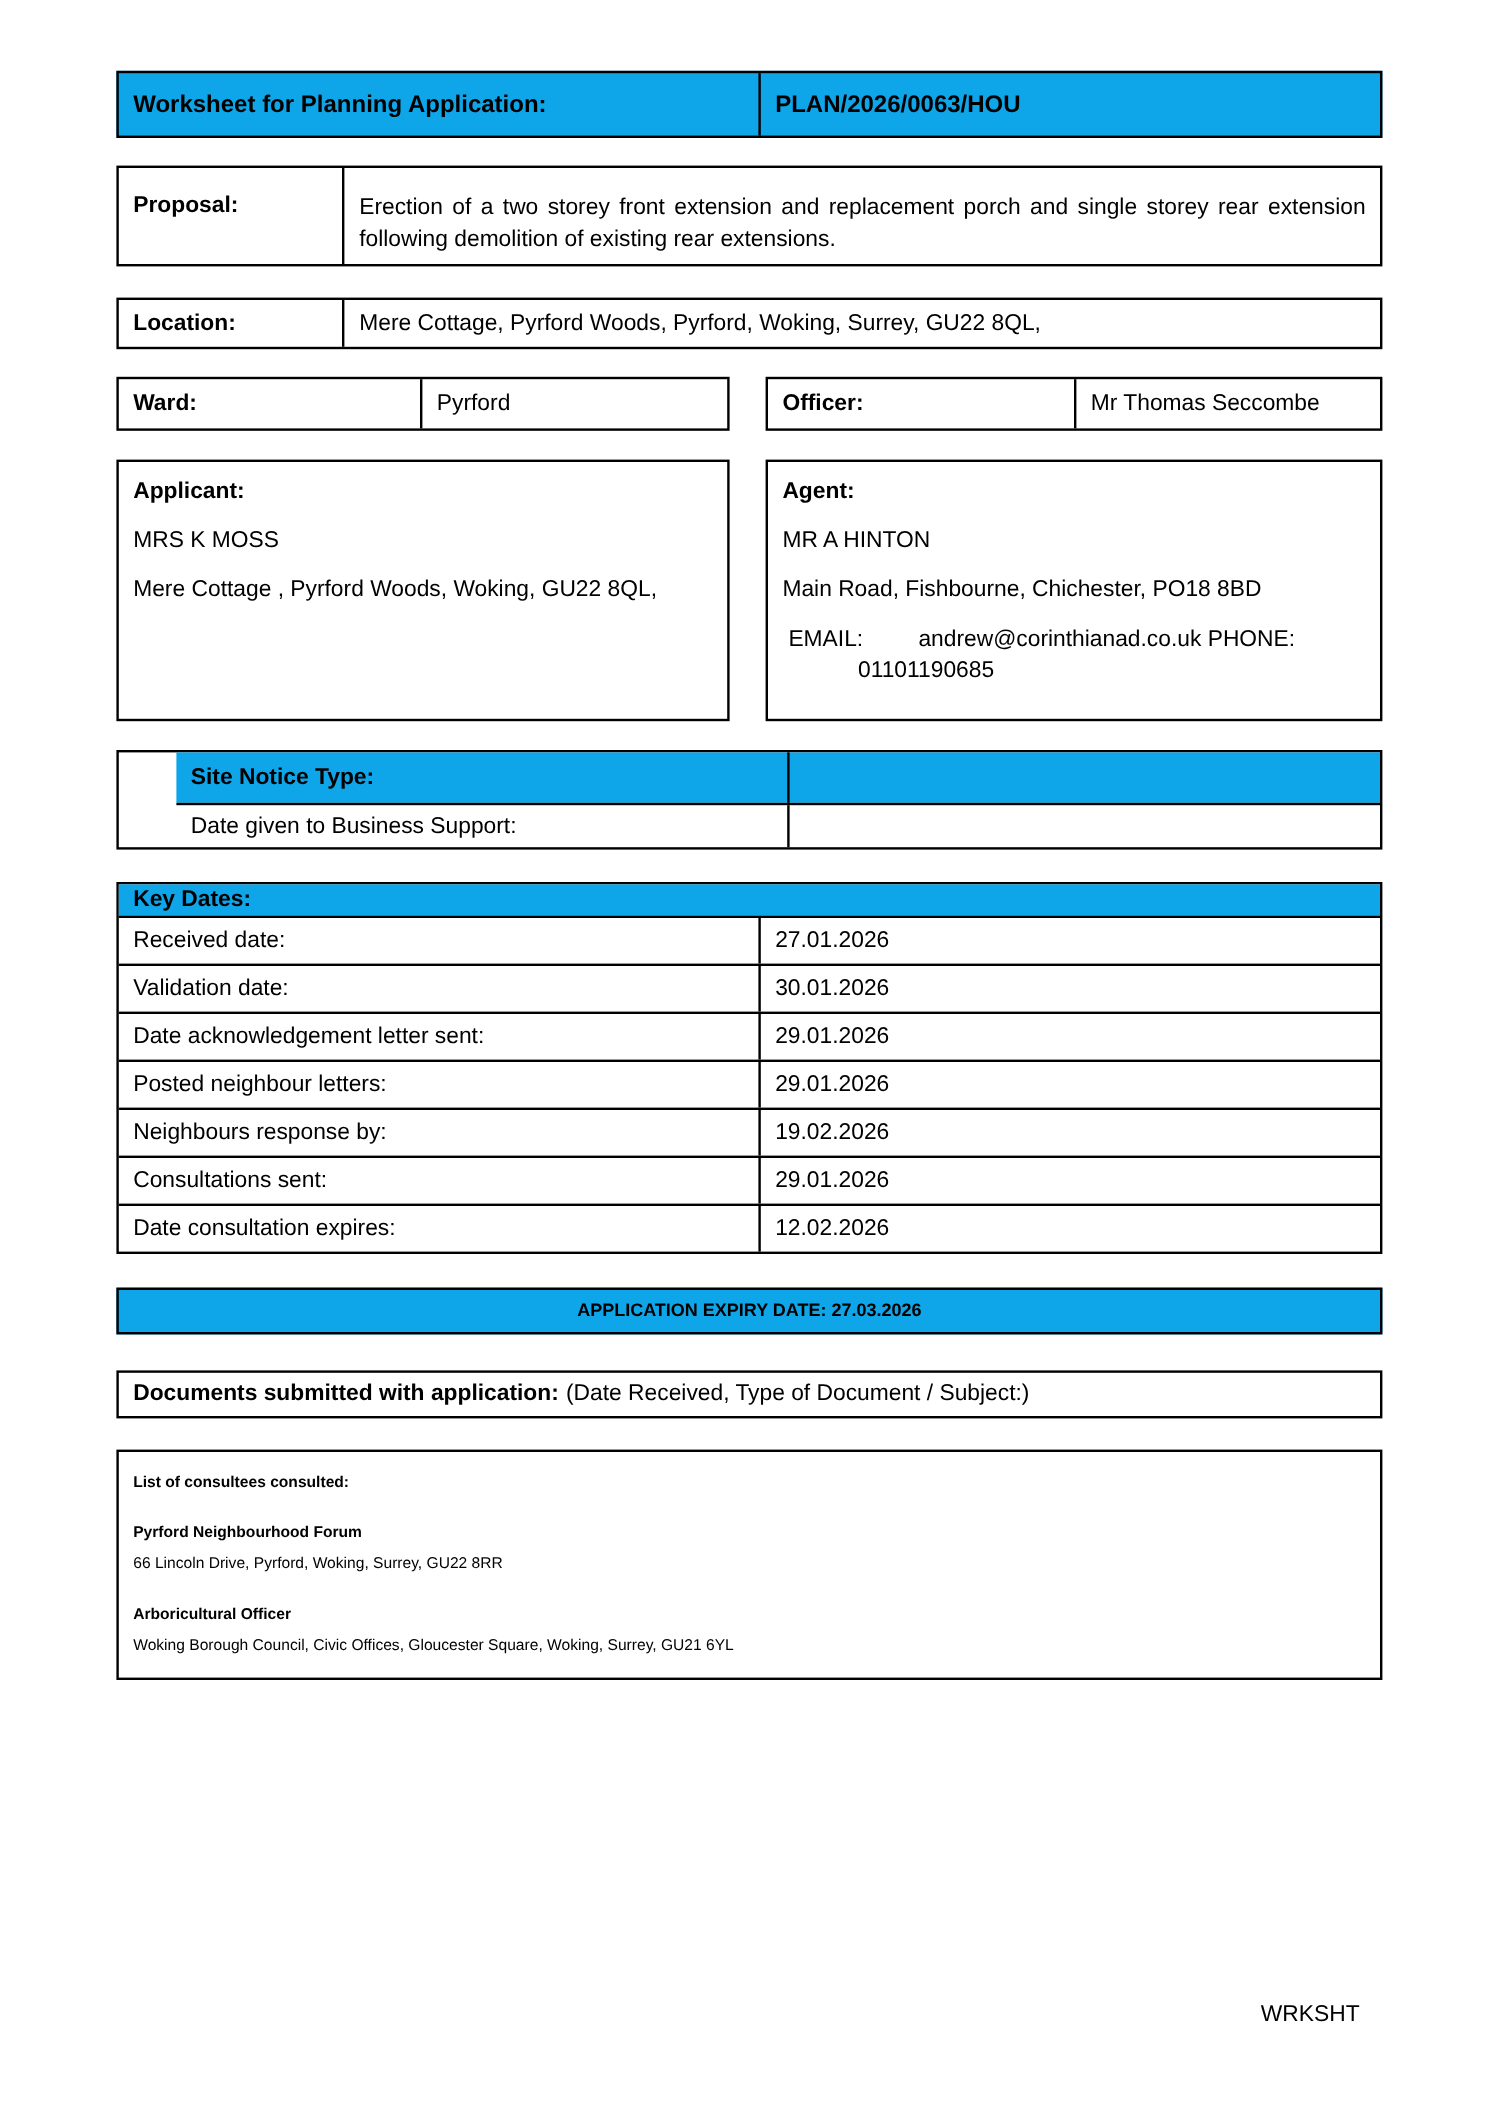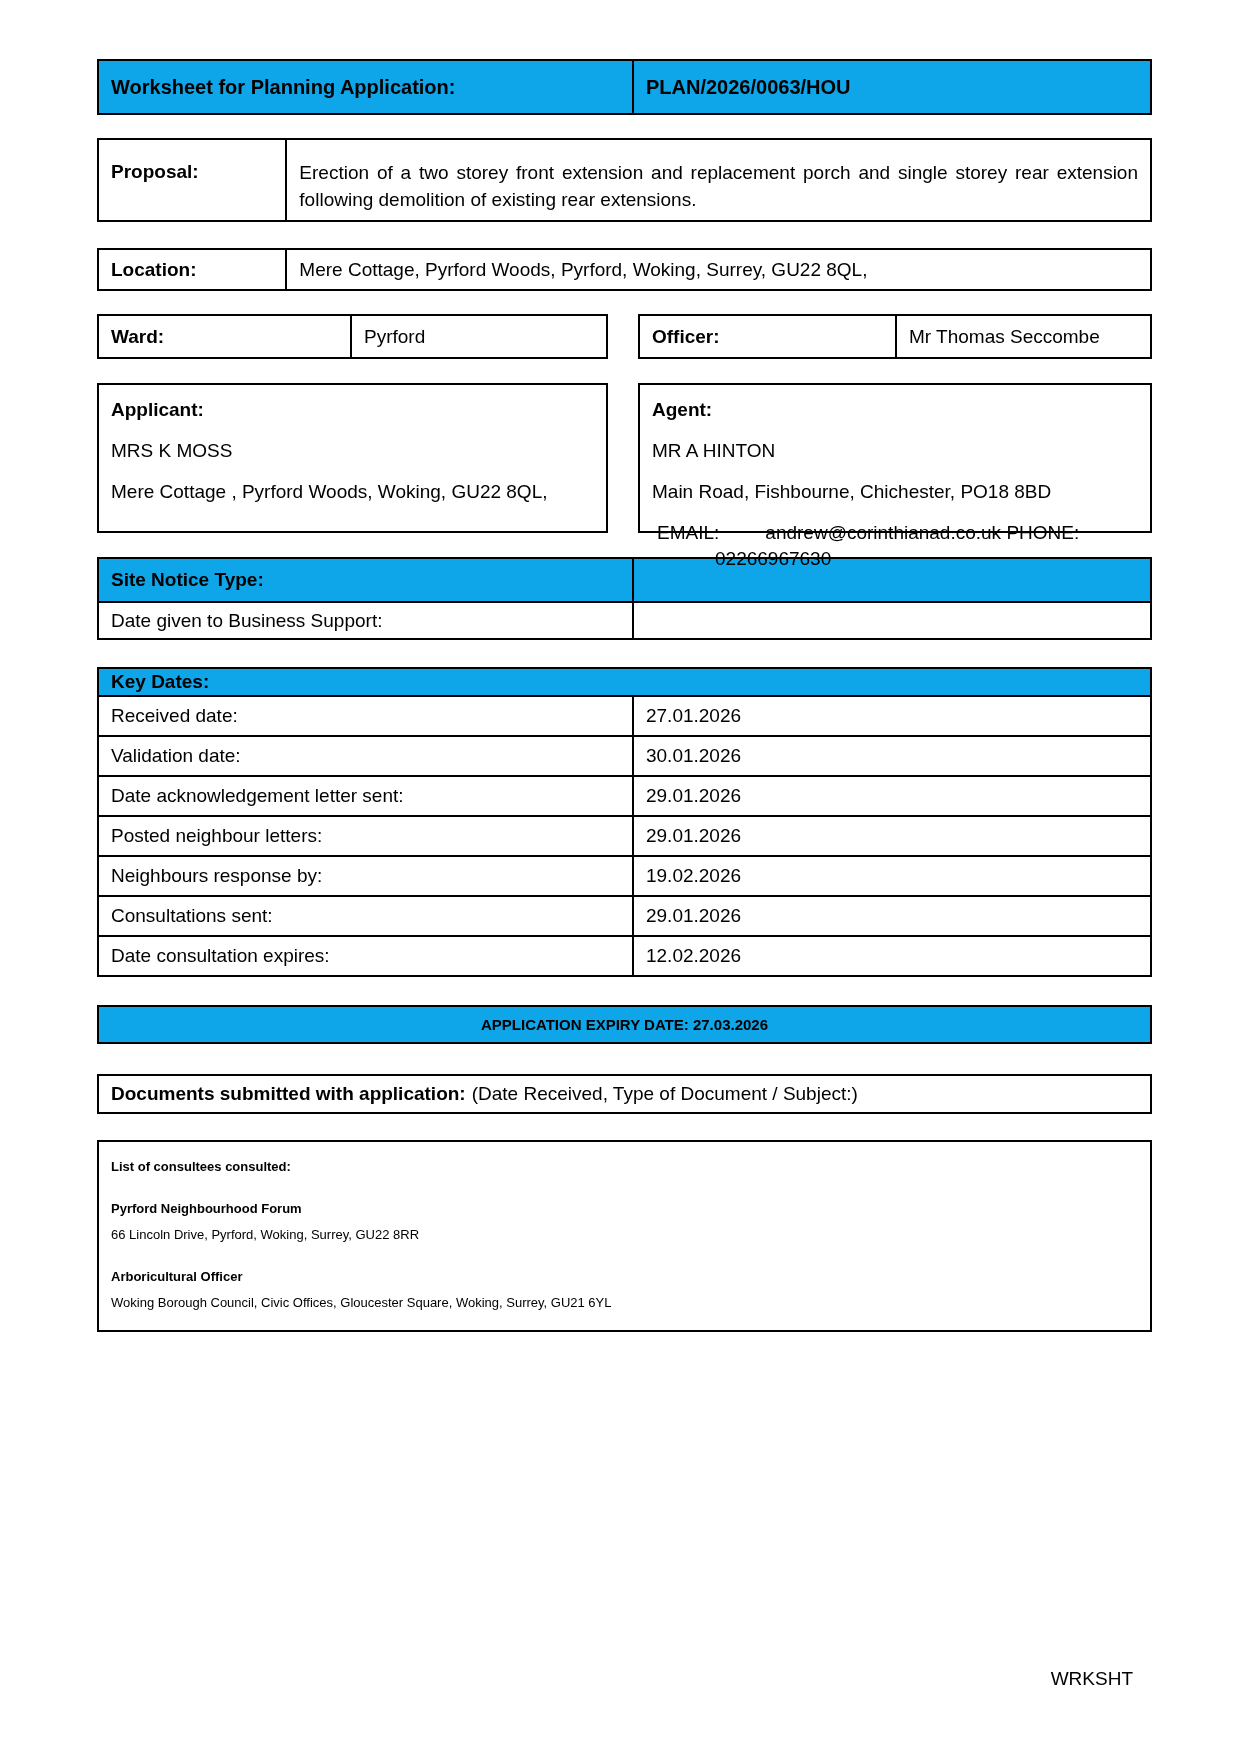--- a/index.html
+++ b/index.html
@@ -55,29 +55,29 @@
 
   
   .two-col { display: flex; justify-content: space-between; }
   .ward-row { margin-top: 23px; }
   .half-tbl-l { width: 511px; }
   .half-tbl-r { width: 514px; }
   .ward-row .row { height: 41px; }
 
   
   .parties { margin-top: 24px; }
-  .party-box { height: 150px; padding: 12px 12px; font-size: 19px; line-height: 26px; }
+  .party-box { height: 218px; padding: 12px 12px; font-size: 19px; line-height: 26px; }
   .party-box p { margin: 0 0 0 0; }
   .party-box p + p { margin-top: 15px; }
   .email-line { padding-left: 5px; }
   .email-gap { display: inline-block; width: 46px; }
   .phone-line { padding-left: 58px; }
 
   
-  .site-tbl { margin-top: 24px; }
+  .site-tbl { margin-top: 24px; padding-left: 48px; }
   .site-tbl .row-h { height: 42px; }
   .site-tbl .row-b { height: 37px; }
 
   
   .keydates-tbl { margin-top: 27px; }
   .keydates-tbl .row-h { height: 26px; }
   .keydates-tbl .row-d { height: 40px; }
 
   
   .banner { margin-top: 28px; height: 39px; display: flex; align-items: center; justify-content: center;
@@ -155,21 +155,21 @@
       <div class="tbl half-tbl-l party-box">
         <p class="b">Applicant:</p>
         <p>MRS K MOSS</p>
         <p>Mere Cottage , Pyrford Woods, Woking, GU22 8QL,</p>
       </div>
       <div class="tbl half-tbl-r party-box">
         <p class="b">Agent:</p>
         <p>MR A HINTON</p>
         <p>Main Road, Fishbourne, Chichester, PO18 8BD</p>
         <p class="email-line"><span>EMAIL:</span><span class="email-gap"></span><span>andrew@corinthianad.co.uk</span>&nbsp;<span>PHONE:</span><br>
-          <span class="phone-line" style="display:inline-block;">02266967630</span>
+          <span class="phone-line" style="display:inline-block;">01101190685</span>
         </p>
       </div>
     </div>
 
     <div class="tbl site-tbl">
       <div class="row row-h gray">
         <div class="cell b w-half-l">Site Notice Type:</div>
         <div class="cell vdiv w-half-r"></div>
       </div>
       <div class="row row-b">

